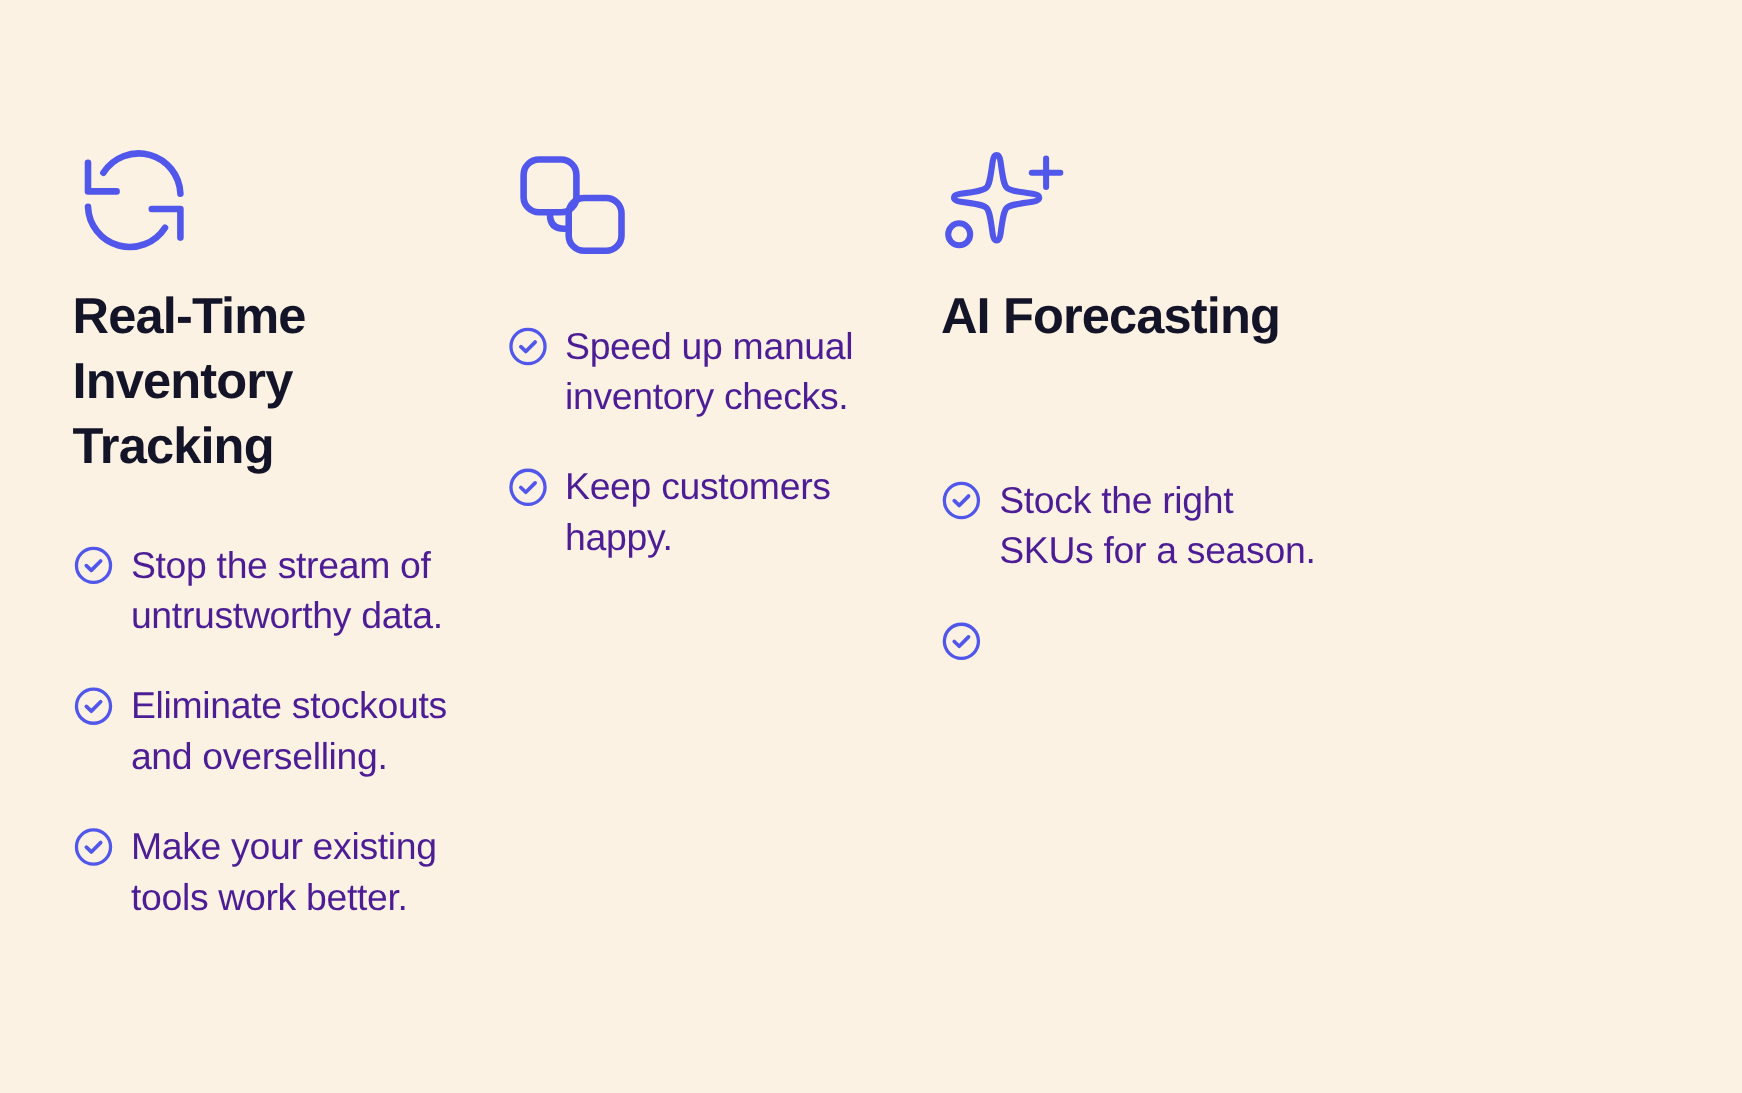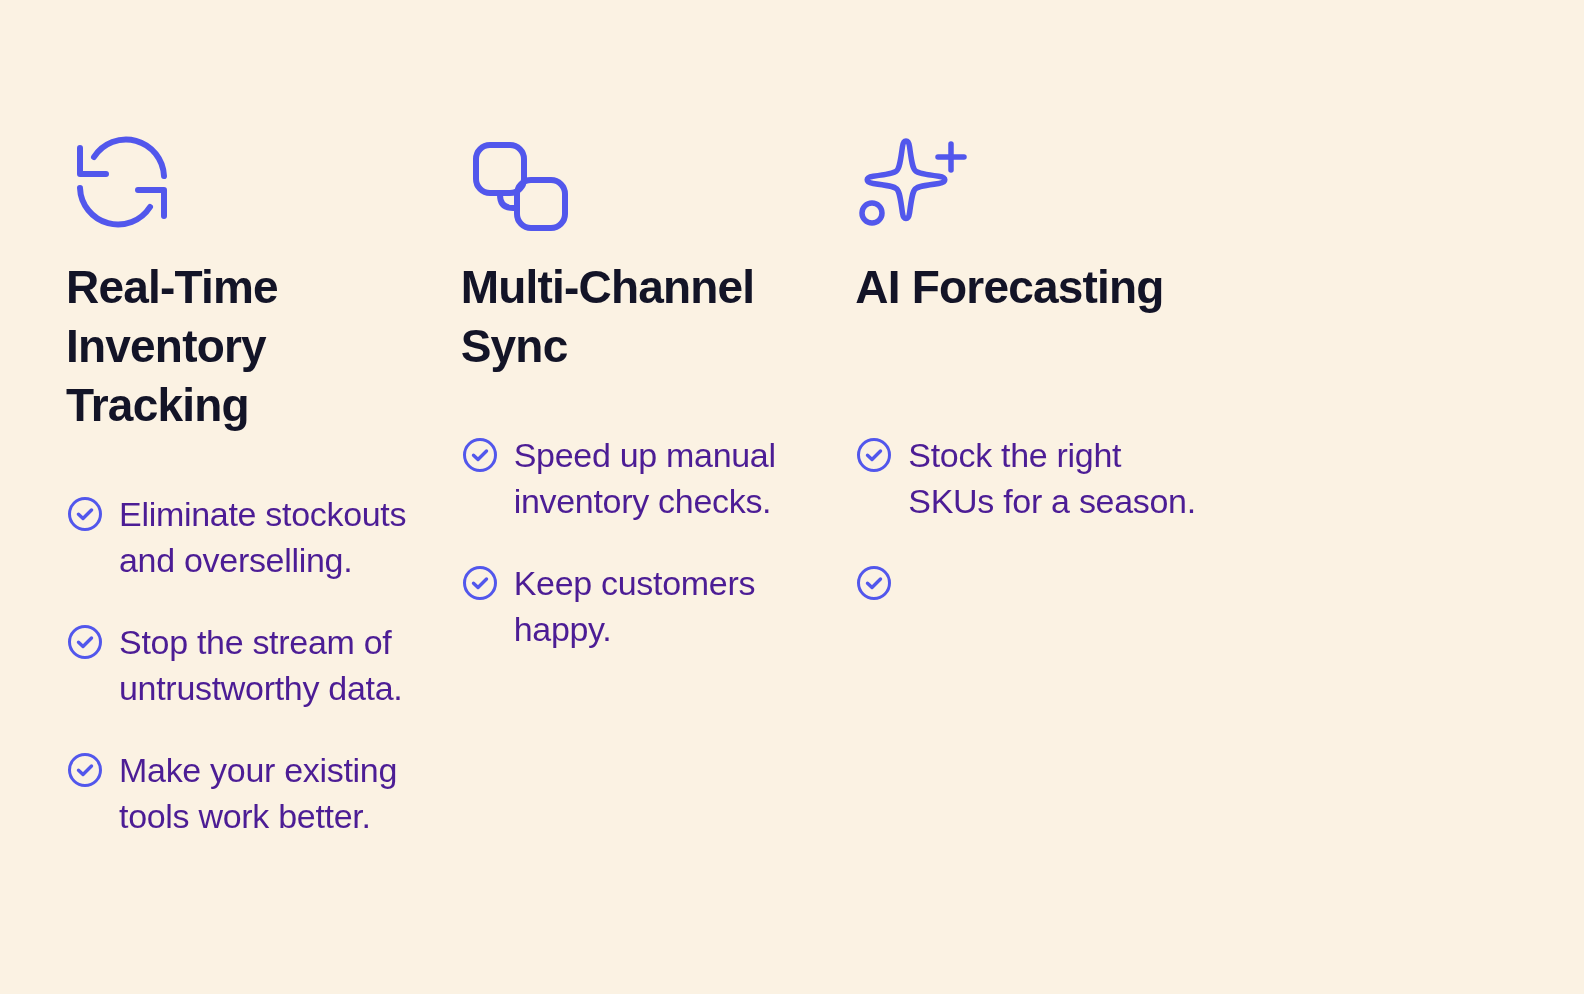--- a/index.html
+++ b/index.html
@@ -97,30 +97,30 @@
       </div>
       <h2 class="card-title">Real-Time Inventory Tracking</h2>
       <ul class="benefit-list">
         <li class="benefit-item">
           <span class="check-icon">
             <svg width="38" height="38" viewBox="0 0 38 38" fill="none" xmlns="http://www.w3.org/2000/svg">
               <circle cx="19" cy="19" r="15.5" stroke="#5257EC" stroke-width="3" fill="none"></circle>
               <path d="M12.5 19.2 L17 23.5 L25.5 15" stroke="#5257EC" stroke-width="3.4" stroke-linecap="round" stroke-linejoin="round" fill="none"></path>
             </svg>
           </span>
-          <span class="benefit-text">Eliminate stockouts and overselling.</span>
+          <span class="benefit-text">Stop the stream of untrustworthy data.</span>
         </li>
         <li class="benefit-item">
           <span class="check-icon">
             <svg width="38" height="38" viewBox="0 0 38 38" fill="none" xmlns="http://www.w3.org/2000/svg">
               <circle cx="19" cy="19" r="15.5" stroke="#5257EC" stroke-width="3" fill="none"></circle>
               <path d="M12.5 19.2 L17 23.5 L25.5 15" stroke="#5257EC" stroke-width="3.4" stroke-linecap="round" stroke-linejoin="round" fill="none"></path>
             </svg>
           </span>
-          <span class="benefit-text">Stop the stream of untrustworthy data.</span>
+          <span class="benefit-text">Eliminate stockouts and overselling.</span>
         </li>
         <li class="benefit-item">
           <span class="check-icon">
             <svg width="38" height="38" viewBox="0 0 38 38" fill="none" xmlns="http://www.w3.org/2000/svg">
               <circle cx="19" cy="19" r="15.5" stroke="#5257EC" stroke-width="3" fill="none"></circle>
               <path d="M12.5 19.2 L17 23.5 L25.5 15" stroke="#5257EC" stroke-width="3.4" stroke-linecap="round" stroke-linejoin="round" fill="none"></path>
             </svg>
           </span>
           <span class="benefit-text">Make your existing tools work better.</span>
         </li>
@@ -128,21 +128,20 @@
     </div>
 
     <div class="column col-2">
       <div class="card-icon">
         <svg width="112" height="108" viewBox="0 0 112 108" fill="none" xmlns="http://www.w3.org/2000/svg">
           <rect x="15" y="17" width="48" height="48" rx="14" stroke="#5257EC" stroke-width="6" fill="none"></rect>
           <rect x="56" y="52" width="48" height="48" rx="14" stroke="#5257EC" stroke-width="6" fill="none"></rect>
           <path d="M39 65 L39 67 Q39 80 52 80 L56 80" stroke="#5257EC" stroke-width="6" stroke-linecap="round" fill="none"></path>
         </svg>
       </div>
-      <h2 class="card-title">Multi-Channel Sync</h2>
       <ul class="benefit-list">
         <li class="benefit-item">
           <span class="check-icon">
             <svg width="38" height="38" viewBox="0 0 38 38" fill="none" xmlns="http://www.w3.org/2000/svg">
               <circle cx="19" cy="19" r="15.5" stroke="#5257EC" stroke-width="3" fill="none"></circle>
               <path d="M12.5 19.2 L17 23.5 L25.5 15" stroke="#5257EC" stroke-width="3.4" stroke-linecap="round" stroke-linejoin="round" fill="none"></path>
             </svg>
           </span>
           <span class="benefit-text">Speed up manual inventory checks.</span>
         </li>

